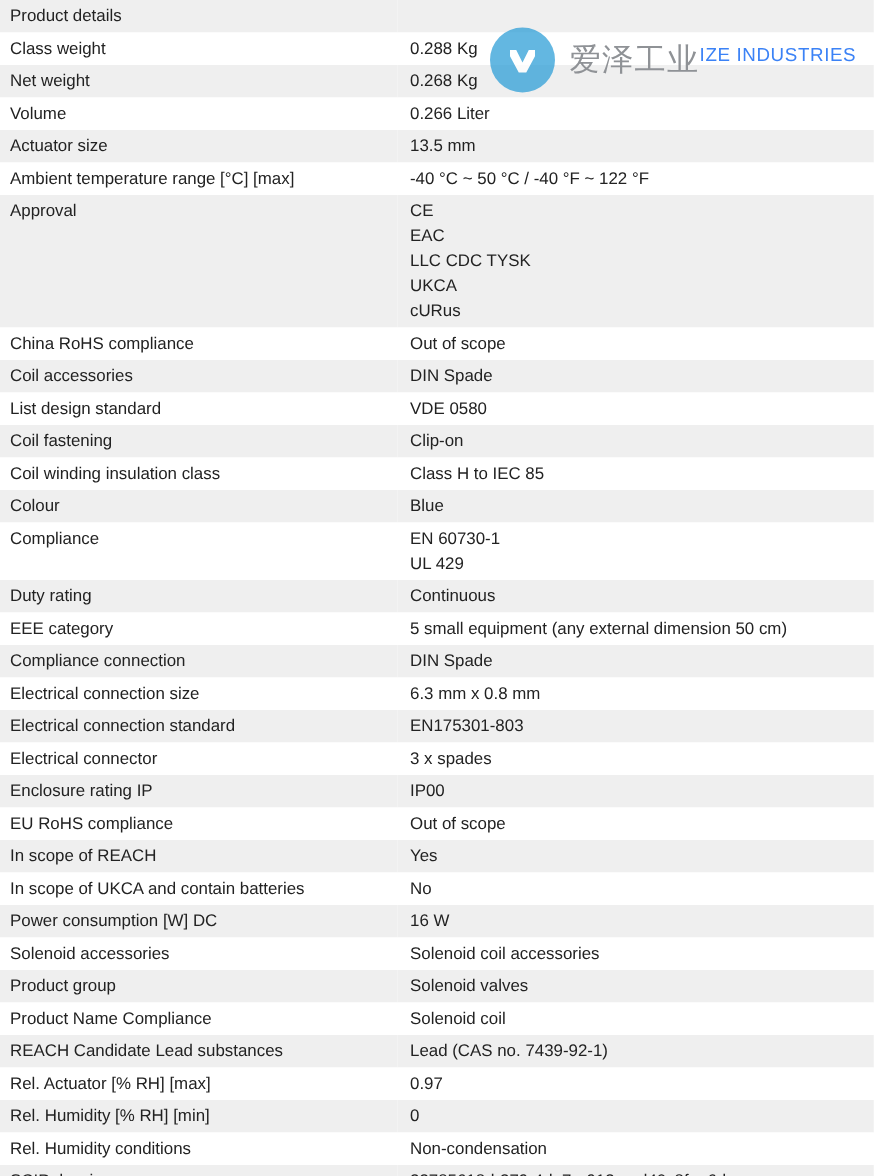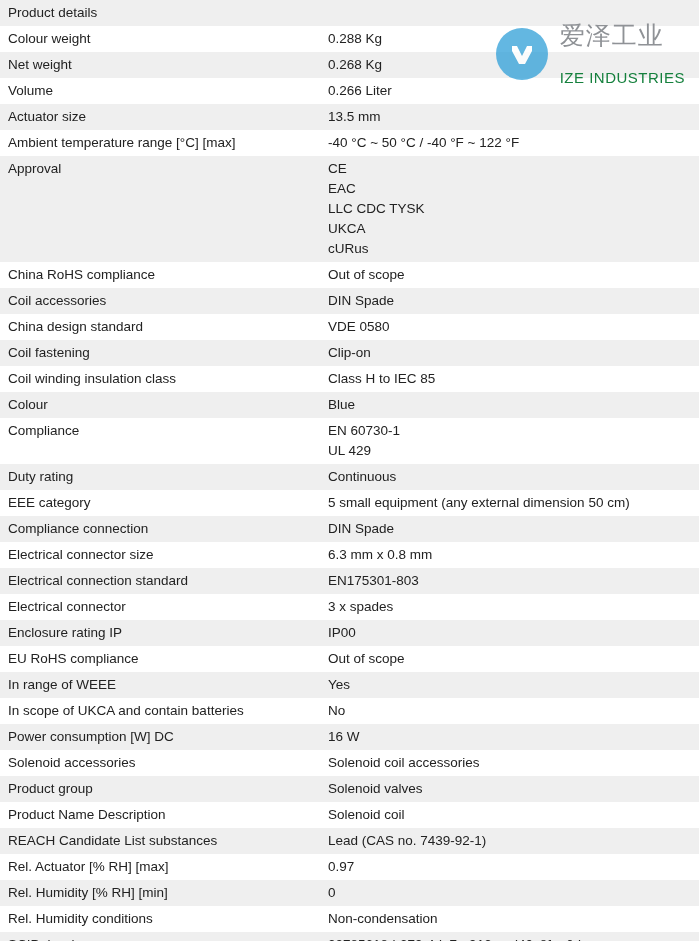--- a/index.html
+++ b/index.html
@@ -70,51 +70,50 @@
     opacity: 0.75;
     display: flex;
     align-items: center;
     justify-content: center;
   }
   .logo-mark svg {
     display: block;
   }
   .logo-text {
     display: flex;
-    flex-direction: column;
+    flex-direction: row;
     justify-content: center;
     line-height: 1.1;
-    gap: 17px;
   }
   .logo-text .cn {
     font-size: 25px;
     color: #8f9296;
     letter-spacing: 1px;
     font-family: "DejaVu Sans", sans-serif;
   }
   .logo-text .en {
     font-size: 15px;
-    color: #15803d;
+    color: #3b82f6;
     letter-spacing: 0.5px;
     margin-top: 3px;
   }
 </style>
 </head>
 <body>
 
 <div class="sheet">
 
   <table class="spec">
     <tbody>
       <tr class="row-even header-row">
         <td class="label">Product details</td>
         <td class="value"></td>
       </tr>
     <tr class="row-odd">
-          <td class="label">Colour weight</td>
+          <td class="label">Class weight</td>
           <td class="value">0.288 Kg</td>
         </tr>
         <tr class="row-even">
           <td class="label">Net weight</td>
           <td class="value">0.268 Kg</td>
         </tr>
         <tr class="row-odd">
           <td class="label">Volume</td>
           <td class="value">0.266 Liter</td>
         </tr>
@@ -138,21 +137,21 @@
         </tr>
         <tr class="row-odd">
           <td class="label">China RoHS compliance</td>
           <td class="value">Out of scope</td>
         </tr>
         <tr class="row-even">
           <td class="label">Coil accessories</td>
           <td class="value">DIN Spade</td>
         </tr>
         <tr class="row-odd">
-          <td class="label">China design standard</td>
+          <td class="label">List design standard</td>
           <td class="value">VDE 0580</td>
         </tr>
         <tr class="row-even">
           <td class="label">Coil fastening</td>
           <td class="value">Clip-on</td>
         </tr>
         <tr class="row-odd">
           <td class="label">Coil winding insulation class</td>
           <td class="value">Class H to IEC 85</td>
         </tr>
@@ -173,65 +172,65 @@
         </tr>
         <tr class="row-odd">
           <td class="label">EEE category</td>
           <td class="value">5 small equipment (any external dimension 50 cm)</td>
         </tr>
         <tr class="row-even">
           <td class="label">Compliance connection</td>
           <td class="value">DIN Spade</td>
         </tr>
         <tr class="row-odd">
-          <td class="label">Electrical connector size</td>
+          <td class="label">Electrical connection size</td>
           <td class="value">6.3 mm x 0.8 mm</td>
         </tr>
         <tr class="row-even">
           <td class="label">Electrical connection standard</td>
           <td class="value">EN175301-803</td>
         </tr>
         <tr class="row-odd">
           <td class="label">Electrical connector</td>
           <td class="value">3 x spades</td>
         </tr>
         <tr class="row-even">
           <td class="label">Enclosure rating IP</td>
           <td class="value">IP00</td>
         </tr>
         <tr class="row-odd">
           <td class="label">EU RoHS compliance</td>
           <td class="value">Out of scope</td>
         </tr>
         <tr class="row-even">
-          <td class="label">In range of WEEE</td>
+          <td class="label">In scope of REACH</td>
           <td class="value">Yes</td>
         </tr>
         <tr class="row-odd">
           <td class="label">In scope of UKCA and contain batteries</td>
           <td class="value">No</td>
         </tr>
         <tr class="row-even">
           <td class="label">Power consumption [W] DC</td>
           <td class="value">16 W</td>
         </tr>
         <tr class="row-odd">
           <td class="label">Solenoid accessories</td>
           <td class="value">Solenoid coil accessories</td>
         </tr>
         <tr class="row-even">
           <td class="label">Product group</td>
           <td class="value">Solenoid valves</td>
         </tr>
         <tr class="row-odd">
-          <td class="label">Product Name Description</td>
+          <td class="label">Product Name Compliance</td>
           <td class="value">Solenoid coil</td>
         </tr>
         <tr class="row-even">
-          <td class="label">REACH Candidate List substances</td>
+          <td class="label">REACH Candidate Lead substances</td>
           <td class="value">Lead (CAS no. 7439-92-1)</td>
         </tr>
         <tr class="row-odd">
           <td class="label">Rel. Actuator [% RH] [max]</td>
           <td class="value">0.97</td>
         </tr>
         <tr class="row-even">
           <td class="label">Rel. Humidity [% RH] [min]</td>
           <td class="value">0</td>
         </tr>

